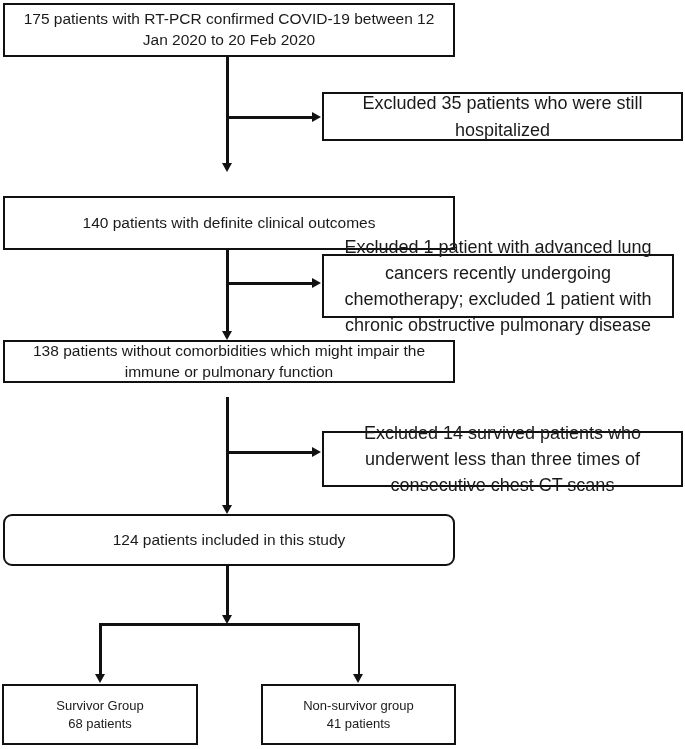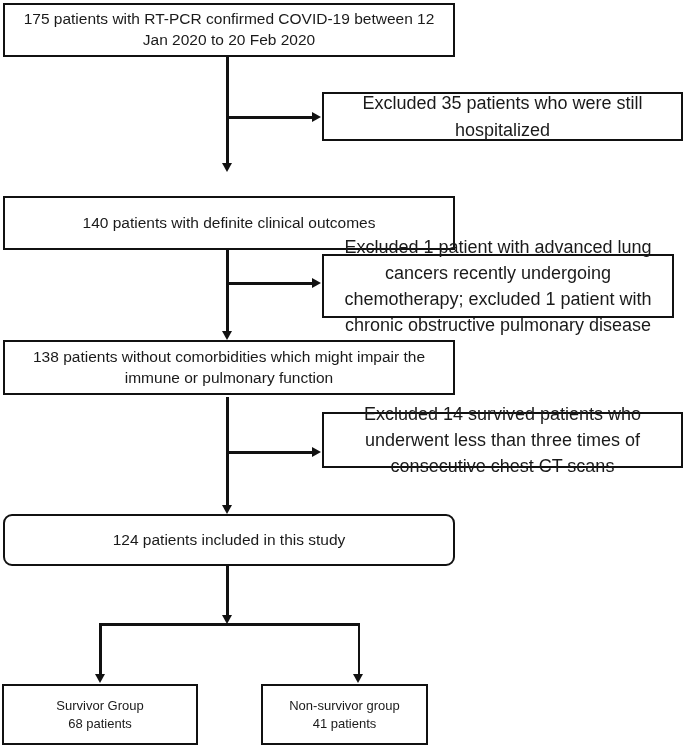--- a/index.html
+++ b/index.html
@@ -107,31 +107,31 @@
   <div class="conn-v" style="left:226px; top:226px; width:2.5px; height:106px;"></div>
   <div class="arrow-down" style="left:221.5px; top:331px;"></div>
 
   <div class="conn-h" style="left:228px; top:282px; width:86px; height:2.5px;"></div>
   <div class="arrow-right" style="left:312px; top:278px;"></div>
 
   <div class="node side-node" style="left:322px; top:254px; width:352px; height:64px;">
     <span class="node-text">Excluded 1 patient with advanced lung cancers recently undergoing chemotherapy; excluded 1 patient with chronic obstructive pulmonary disease</span>
   </div>
 
-  <div class="node main-node" style="left:3px; top:340px; width:452px; height:55px;">
+  <div class="node main-node" style="left:3px; top:340px; width:452px; height:43px;">
     <span class="node-text">138 patients without comorbidities which might impair the immune or pulmonary function</span>
   </div>
 
   <div class="conn-v" style="left:226px; top:397px; width:2.5px; height:109px;"></div>
   <div class="arrow-down" style="left:221.5px; top:505px;"></div>
 
   <div class="conn-h" style="left:228px; top:451px; width:86px; height:2.5px;"></div>
   <div class="arrow-right" style="left:312px; top:447px;"></div>
 
-  <div class="node side-node" style="left:322px; top:412px; width:361px; height:56px;">
+  <div class="node side-node" style="left:322px; top:431px; width:361px; height:56px;">
     <span class="node-text">Excluded 14 survived patients who underwent less than three times of consecutive chest CT scans</span>
   </div>
 
   <div class="node main-node" style="left:3px; top:514px; width:452px; height:52px;border-radius:9px;">
     <span class="node-text">124 patients included in this study</span>
   </div>
 
   <div class="conn-v" style="left:226px; top:566px; width:2.5px; height:50px;"></div>
   <div class="arrow-down" style="left:221.5px; top:615px;"></div>
 
@@ -143,20 +143,20 @@
   <div class="conn-v" style="left:357.5px; top:623px; width:2.5px; height:52px;"></div>
   <div class="arrow-down" style="left:353px; top:674px;"></div>
 
   <div class="node leaf-node" style="left:2px; top:684px; width:196px; height:61px;">
     <span class="node-text">
       <span>Survivor Group</span><br>
       <span>68 patients</span>
     </span>
   </div>
 
-  <div class="node leaf-node" style="left:261px; top:684px; width:167px; height:61px;">
+  <div class="node leaf-node" style="left:261px; top:684px; width:195px; height:61px;">
     <span class="node-text">
       <span>Non-survivor group</span><br>
       <span>41 patients</span>
     </span>
   </div>
 
 </div>
 
 </body></html>

